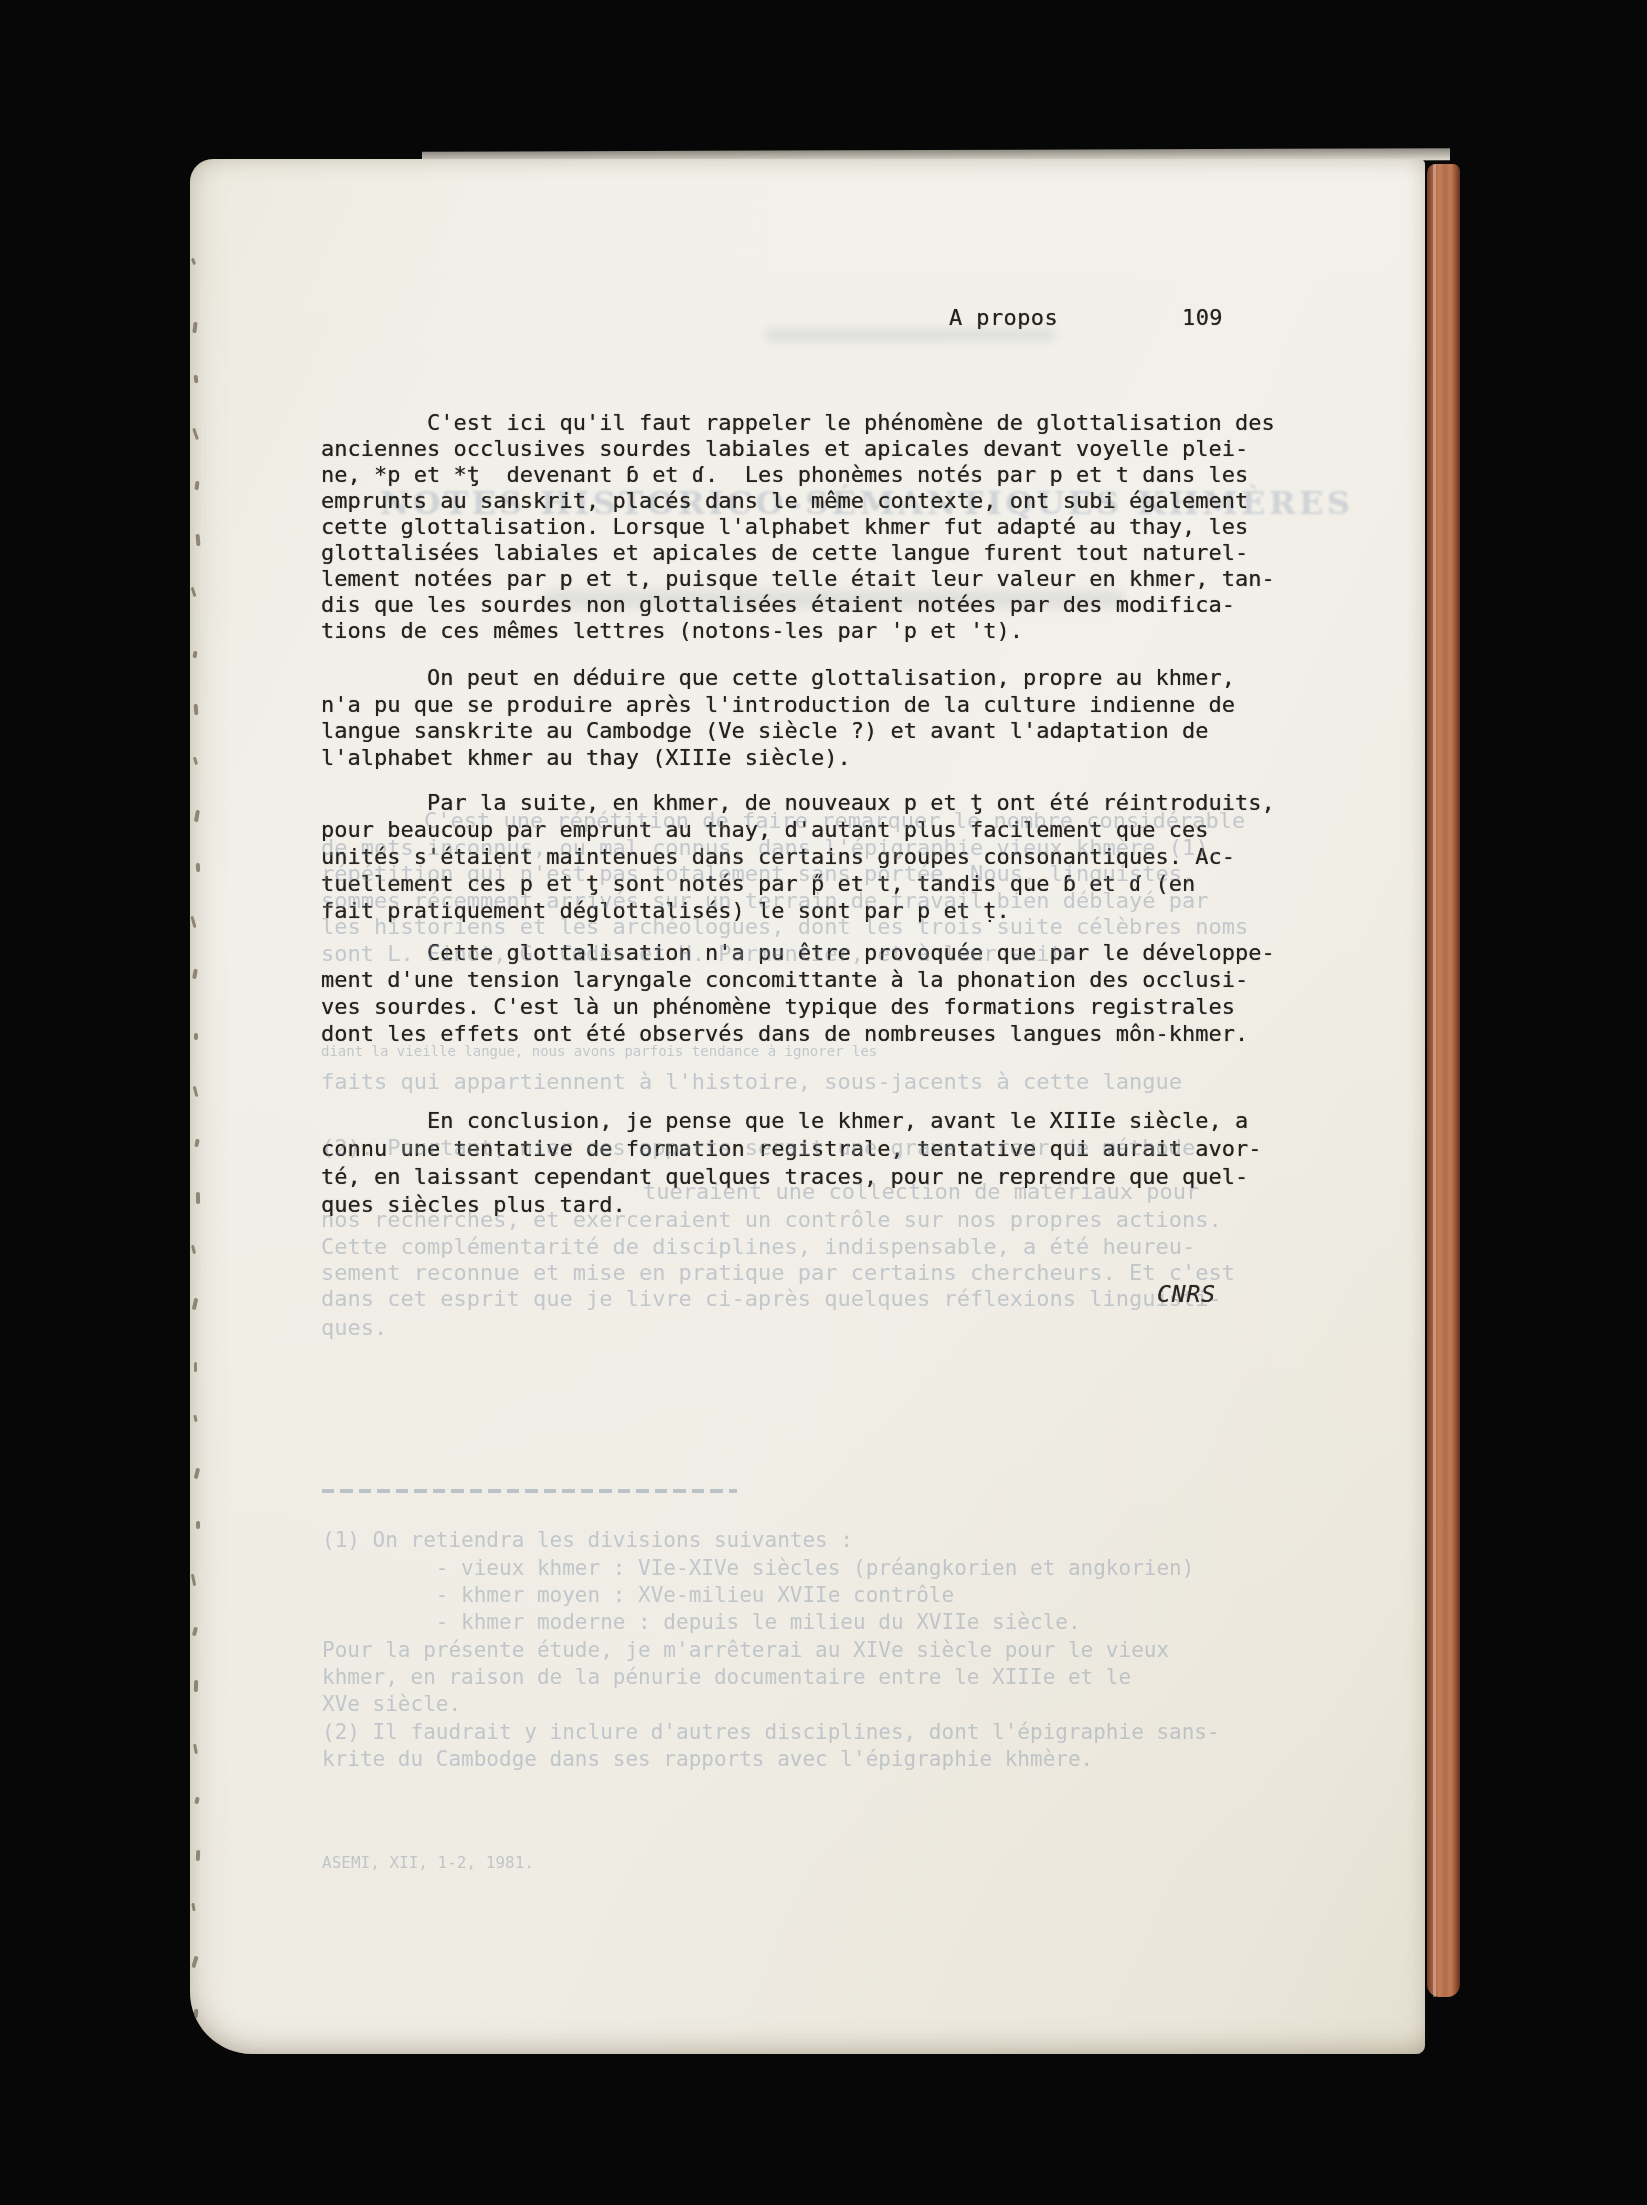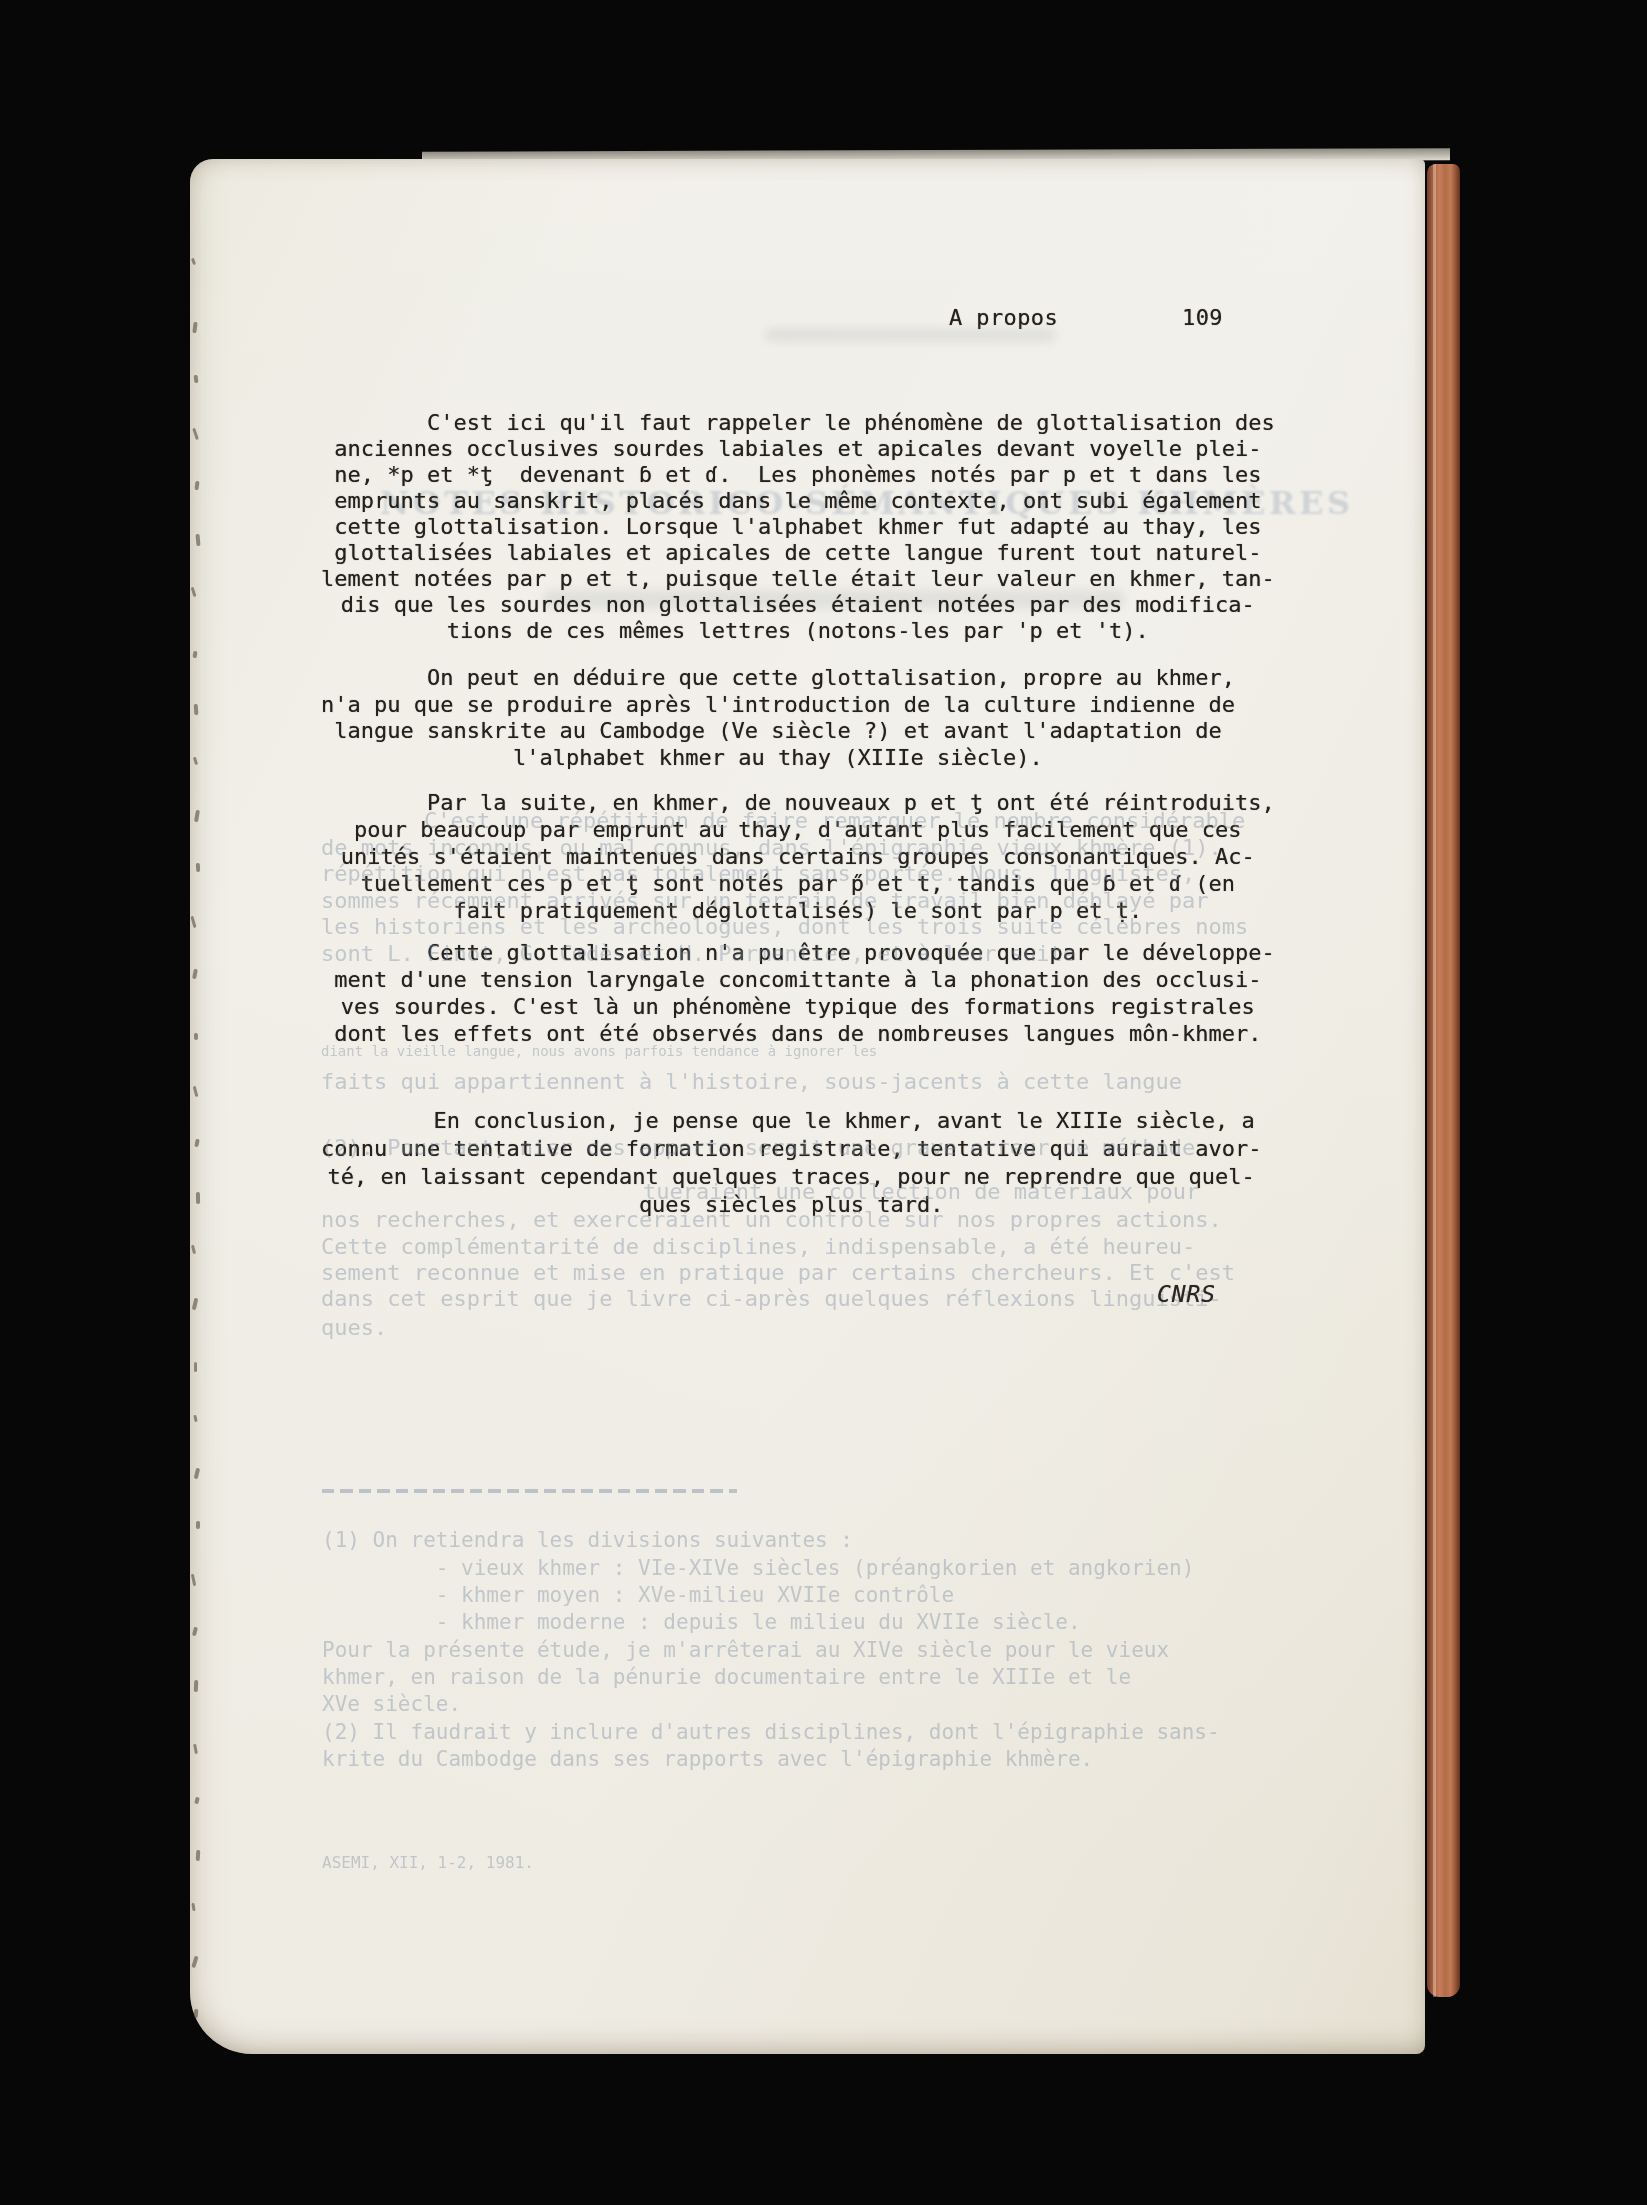--- a/index.html
+++ b/index.html
@@ -38,21 +38,21 @@
       inset 17.6px 0 41px -25px rgba(120,100,70,0.40),
       inset -12.4px 0 26.5px -19.4px rgba(120,100,70,0.28),
       inset 0 12.4px 23px -16px rgba(120,110,85,0.30);
   }
   .page::before{
     content:"";position:absolute;inset:0;border-radius:inherit;pointer-events:none;
     background:linear-gradient(180deg,rgba(255,255,255,0.04) 0%,rgba(255,255,255,0) 40%,rgba(190,170,130,0.06) 90%);
   }
   .stitch{position:absolute;background:rgba(75,64,46,0.55);border-radius:1.8px;}
   
-  .ink{color:#24201c;text-shadow:0 0 0.9px rgba(45,38,30,0.65);text-align:center;}
+  .ink{color:#24201c;text-shadow:0 0 0.9px rgba(45,38,30,0.65);}
   .header-title,.header-num{
     position:absolute;top:146px;font-size:22px;letter-spacing:0.4px;white-space:pre;
   }
   .header-title{left:759px;}
   .header-num{left:992px;}
   .para{position:absolute;left:131px;white-space:pre;font-size:22px;}
   .para .line{display:block;}
   .signature{
     position:absolute;left:967px;top:1122px;font-size:23px;font-style:italic;
     letter-spacing:0.9px;color:#2a2522;text-shadow:0 0 0.9px rgba(45,38,30,0.6);

